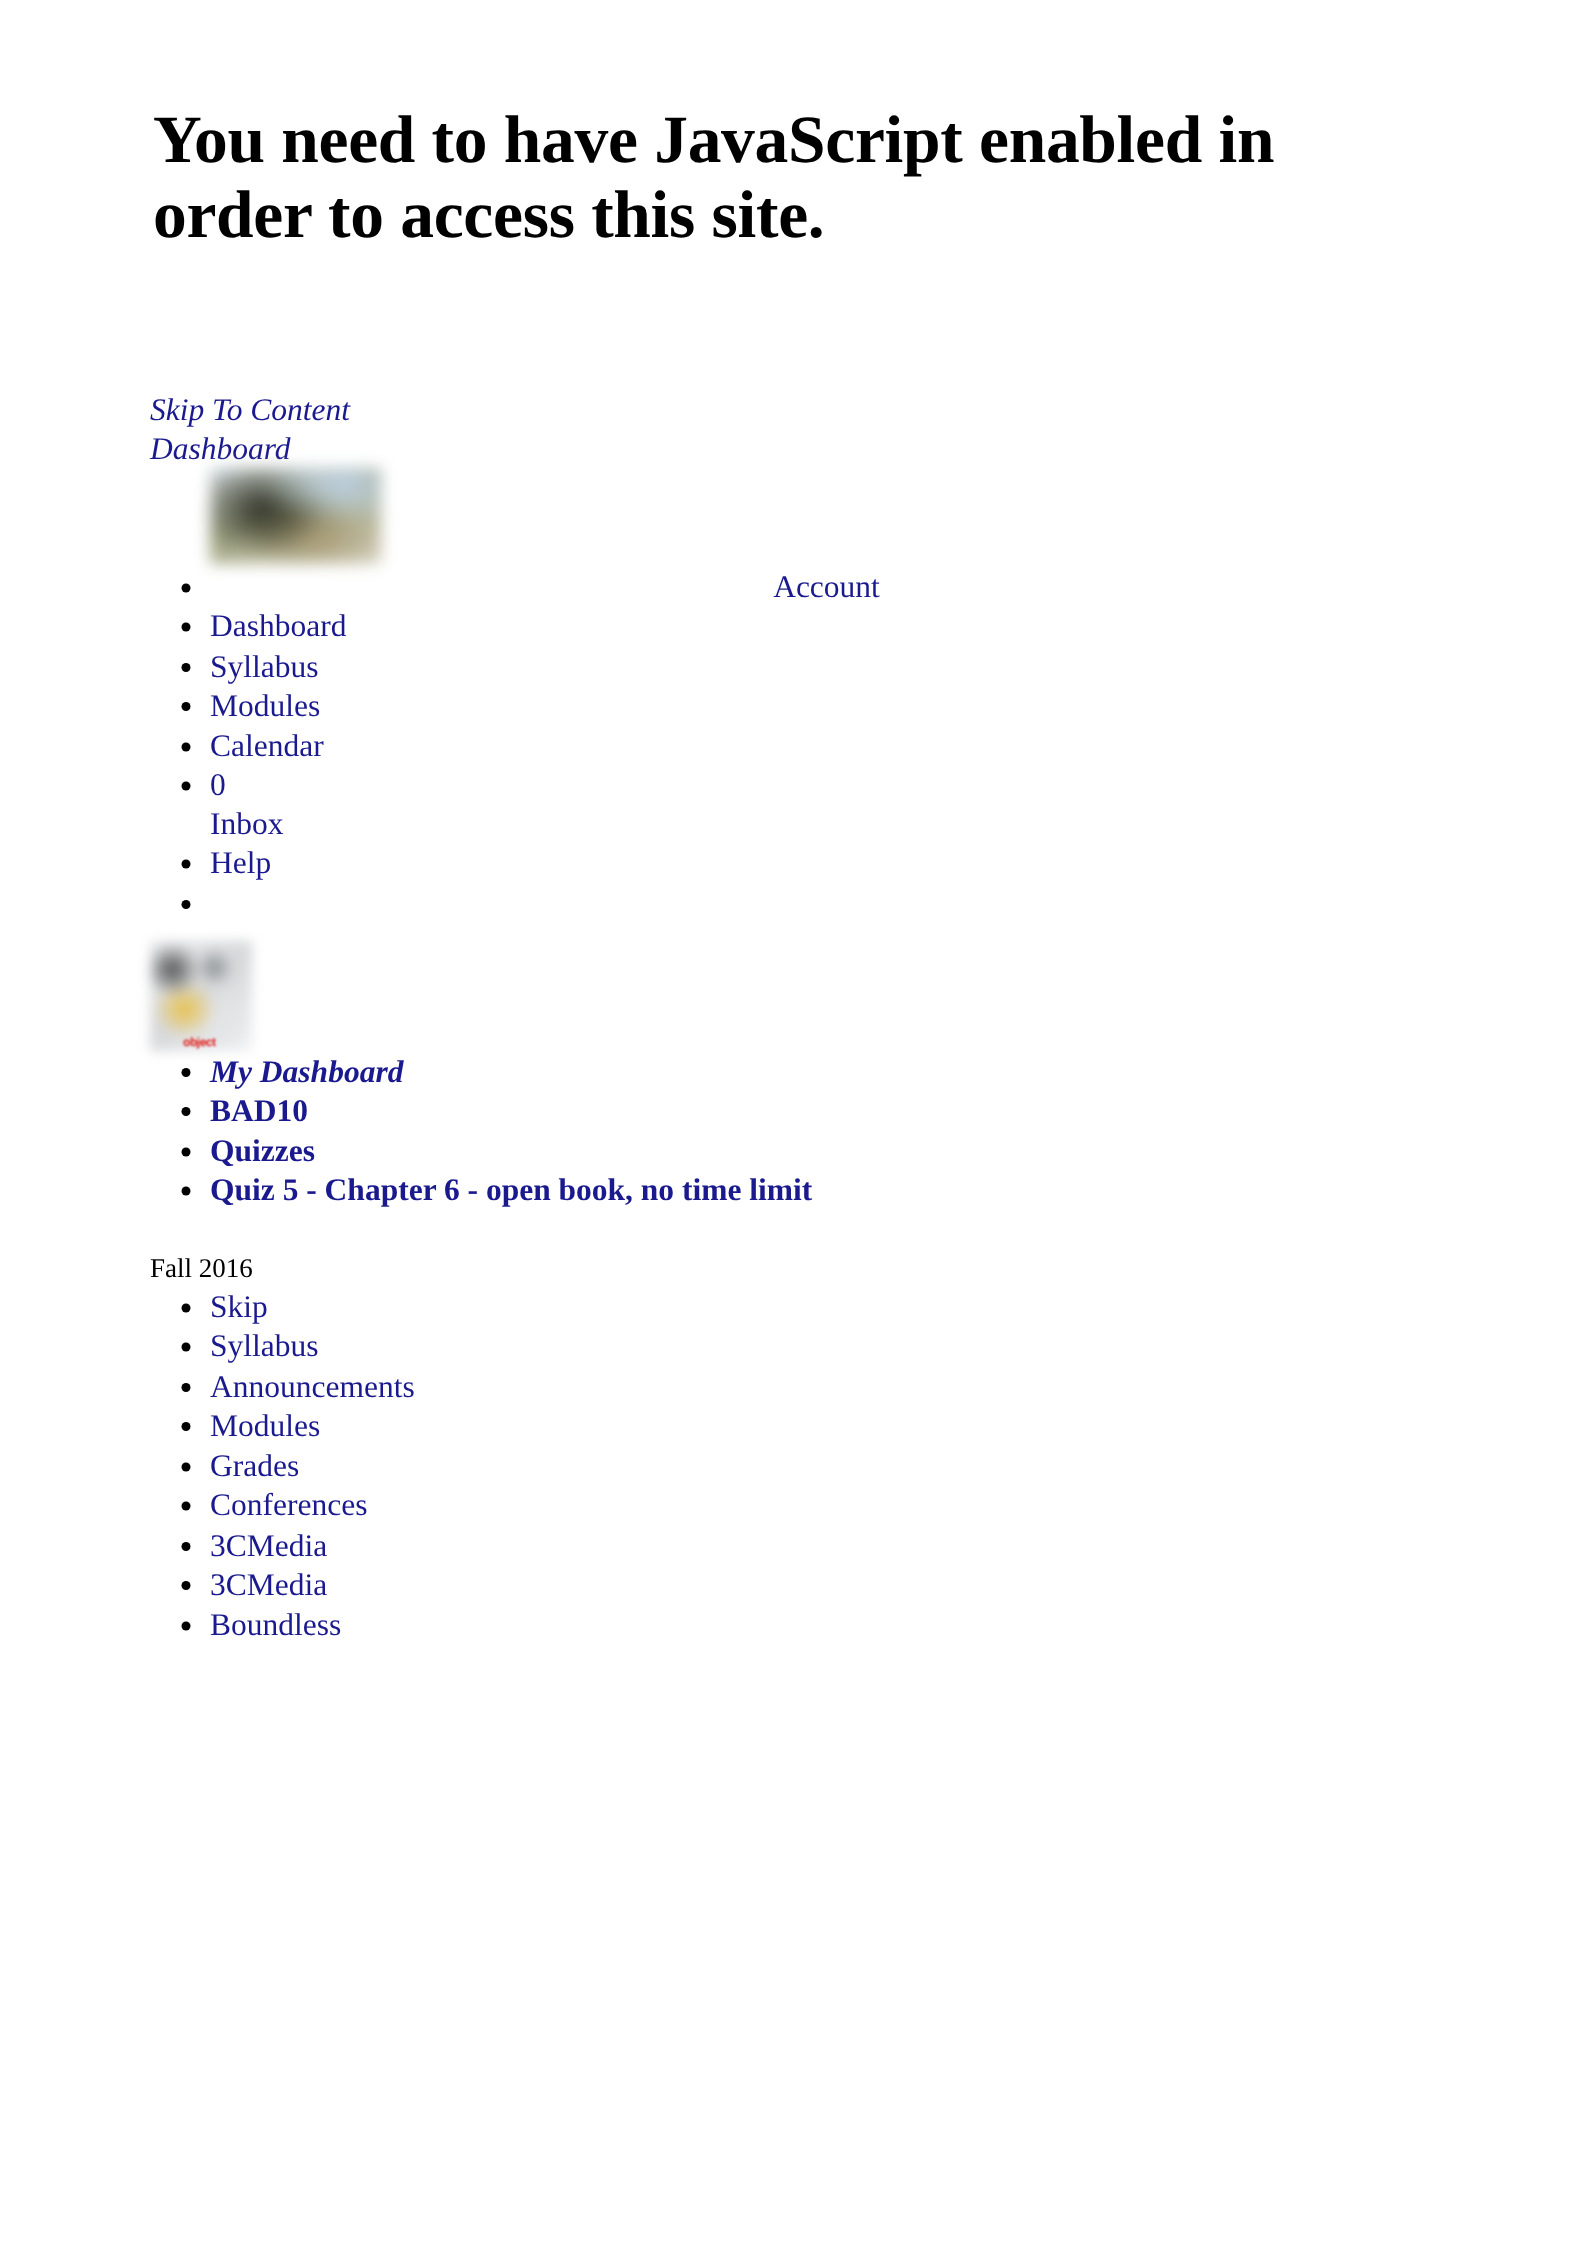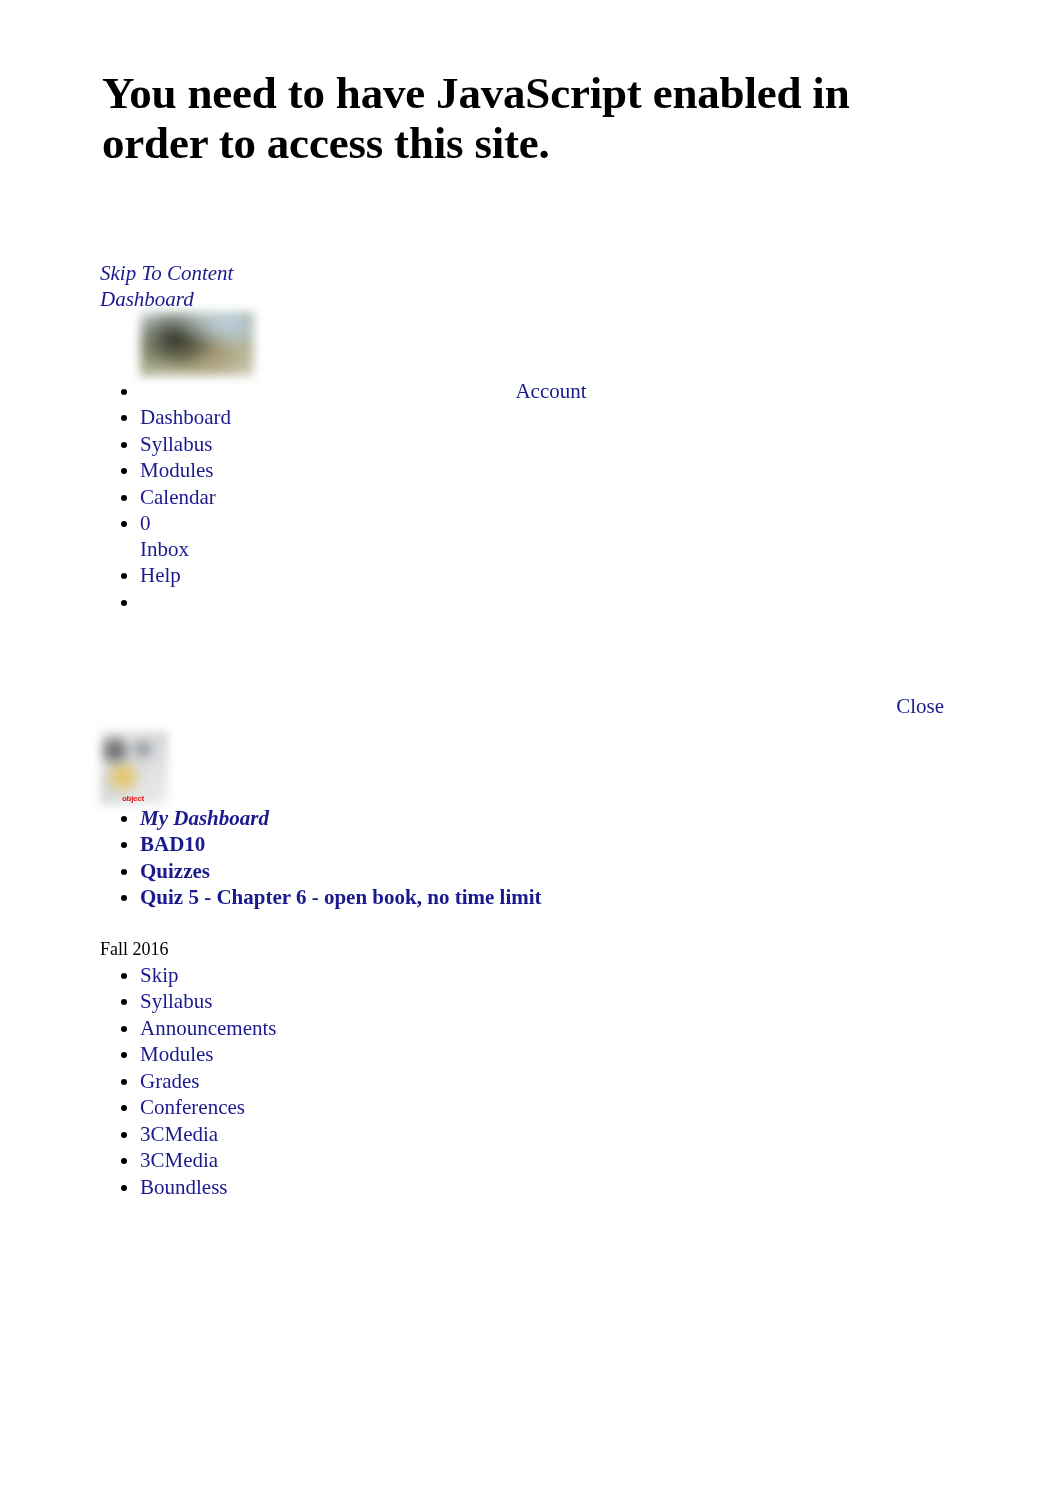--- a/index.html
+++ b/index.html
@@ -211,23 +211,20 @@
     </li>
     <li>
       <a class="lnk" href="#">Help</a>
     </li>
   </ul>
 
   <ul class="plain empty-list">
     <li></li>
   </ul>
 
-  <div class="close-row">
-    <a class="lnk" href="#">Close</a>
-  </div>
 
   <div class="object-img">
     <span class="blur"></span>
     <span class="obj-text">object</span>
   </div>
 
   <ul class="plain breadcrumb-list">
     <li>
       <a class="lnk italic" href="#">My Dashboard</a>
     </li>

